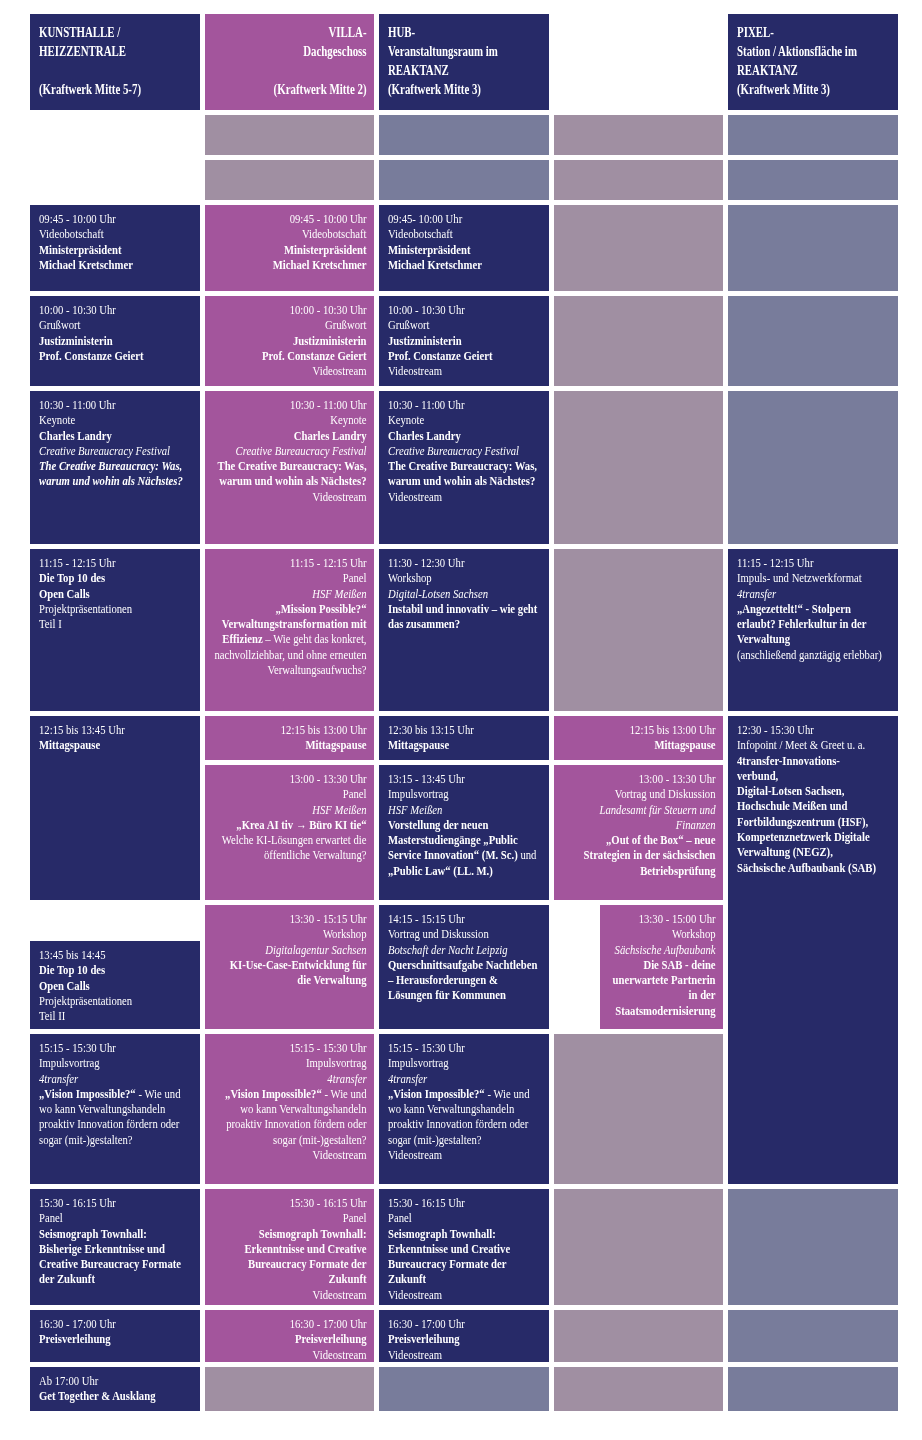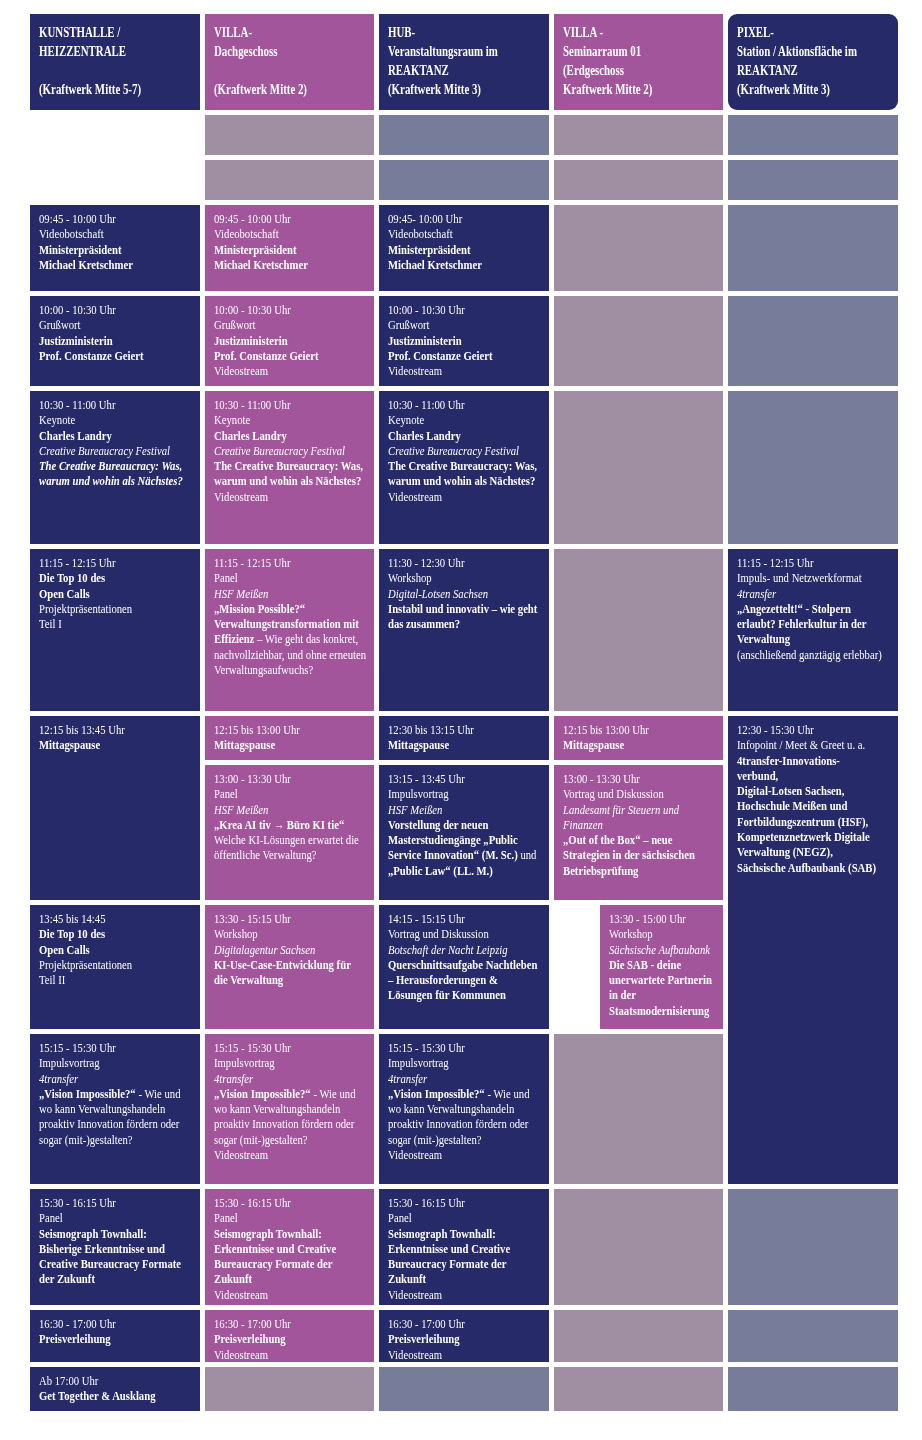--- a/index.html
+++ b/index.html
@@ -19,21 +19,21 @@
     gap:5px;
   }
   .cell{
     color:#ffffff;
     padding:7px 8px 8px 9px;
     font-size:12.2px;
     line-height:15.3px;
     overflow:hidden;
   }
   .cell.navy{background:var(--navy);}
-  .cell.purple{background:var(--purple);}
+  .cell.purple{background:var(--purple);text-align:right;}
   .cell.navy-empty{background:var(--empty-navy);}
   .cell.purple-empty{background:var(--empty-purple);}
   .header{
     font-weight:700;
     font-size:13.6px;
     line-height:19px;
     padding-top:9px;
   }
   
   .line{width:114%;transform:scaleX(0.877);transform-origin:0 0;}
@@ -59,27 +59,21 @@
         <div class="hline">Dachgeschoss</div>
         <div class="hline">&nbsp;</div>
         <div class="hline">(Kraftwerk Mitte 2)</div>
       </div>
       <div class="cell header navy" style="grid-area: 1 / 3;">
         <div class="hline">HUB-</div>
         <div class="hline">Veranstaltungsraum im</div>
         <div class="hline">REAKTANZ</div>
         <div class="hline">(Kraftwerk Mitte 3)</div>
       </div>
-      <div class="cell header purple" style="grid-area: 1 / 4;">
-        <div class="hline">VILLA -</div>
-        <div class="hline">Seminarraum 01</div>
-        <div class="hline">(Erdgeschoss</div>
-        <div class="hline">Kraftwerk Mitte 2)</div>
-      </div>
-      <div class="cell header navy" style="grid-area: 1 / 5; border-radius: 9px;">
+      <div class="cell header navy" style="grid-area: 1 / 5;">
         <div class="hline">PIXEL-</div>
         <div class="hline">Station / Aktionsfläche im</div>
         <div class="hline">REAKTANZ</div>
         <div class="hline">(Kraftwerk Mitte 3)</div>
       </div>
       <div class="cell event navy" style="grid-area: 4 / 1;">
         <div class="line"><span class="s-r">09:45 - 10:00 Uhr</span></div>
         <div class="line"><span class="s-r">Videobotschaft</span></div>
         <div class="line"><span class="s-b">Ministerpräsident</span></div>
         <div class="line"><span class="s-b">Michael Kretschmer</span></div>
@@ -101,21 +95,21 @@
         <div class="line"><span class="s-r">11:15 - 12:15 Uhr</span></div>
         <div class="line"><span class="s-b">Die Top 10 des</span></div>
         <div class="line"><span class="s-b">Open Calls</span></div>
         <div class="line"><span class="s-r">Projektpräsentationen</span></div>
         <div class="line"><span class="s-r">Teil I</span></div>
       </div>
       <div class="cell event navy" style="grid-area: 8 / 1 / span 2;">
         <div class="line"><span class="s-r">12:15 bis 13:45 Uhr</span></div>
         <div class="line"><span class="s-b">Mittagspause</span></div>
       </div>
-      <div class="cell event navy" style="grid-area: 10 / 1;">
+      <div class="cell event navy" style="grid-area: 10 / 1; margin-top: 36px;">
         <div class="line"><span class="s-r">13:45 bis 14:45</span></div>
         <div class="line"><span class="s-b">Die Top 10 des</span></div>
         <div class="line"><span class="s-b">Open Calls</span></div>
         <div class="line"><span class="s-r">Projektpräsentationen</span></div>
         <div class="line"><span class="s-r">Teil II</span></div>
       </div>
       <div class="cell event navy" style="grid-area: 11 / 1;">
         <div class="line"><span class="s-r">15:15 - 15:30 Uhr</span></div>
         <div class="line"><span class="s-r">Impulsvortrag</span></div>
         <div class="line"><span class="s-i">4transfer</span></div>

